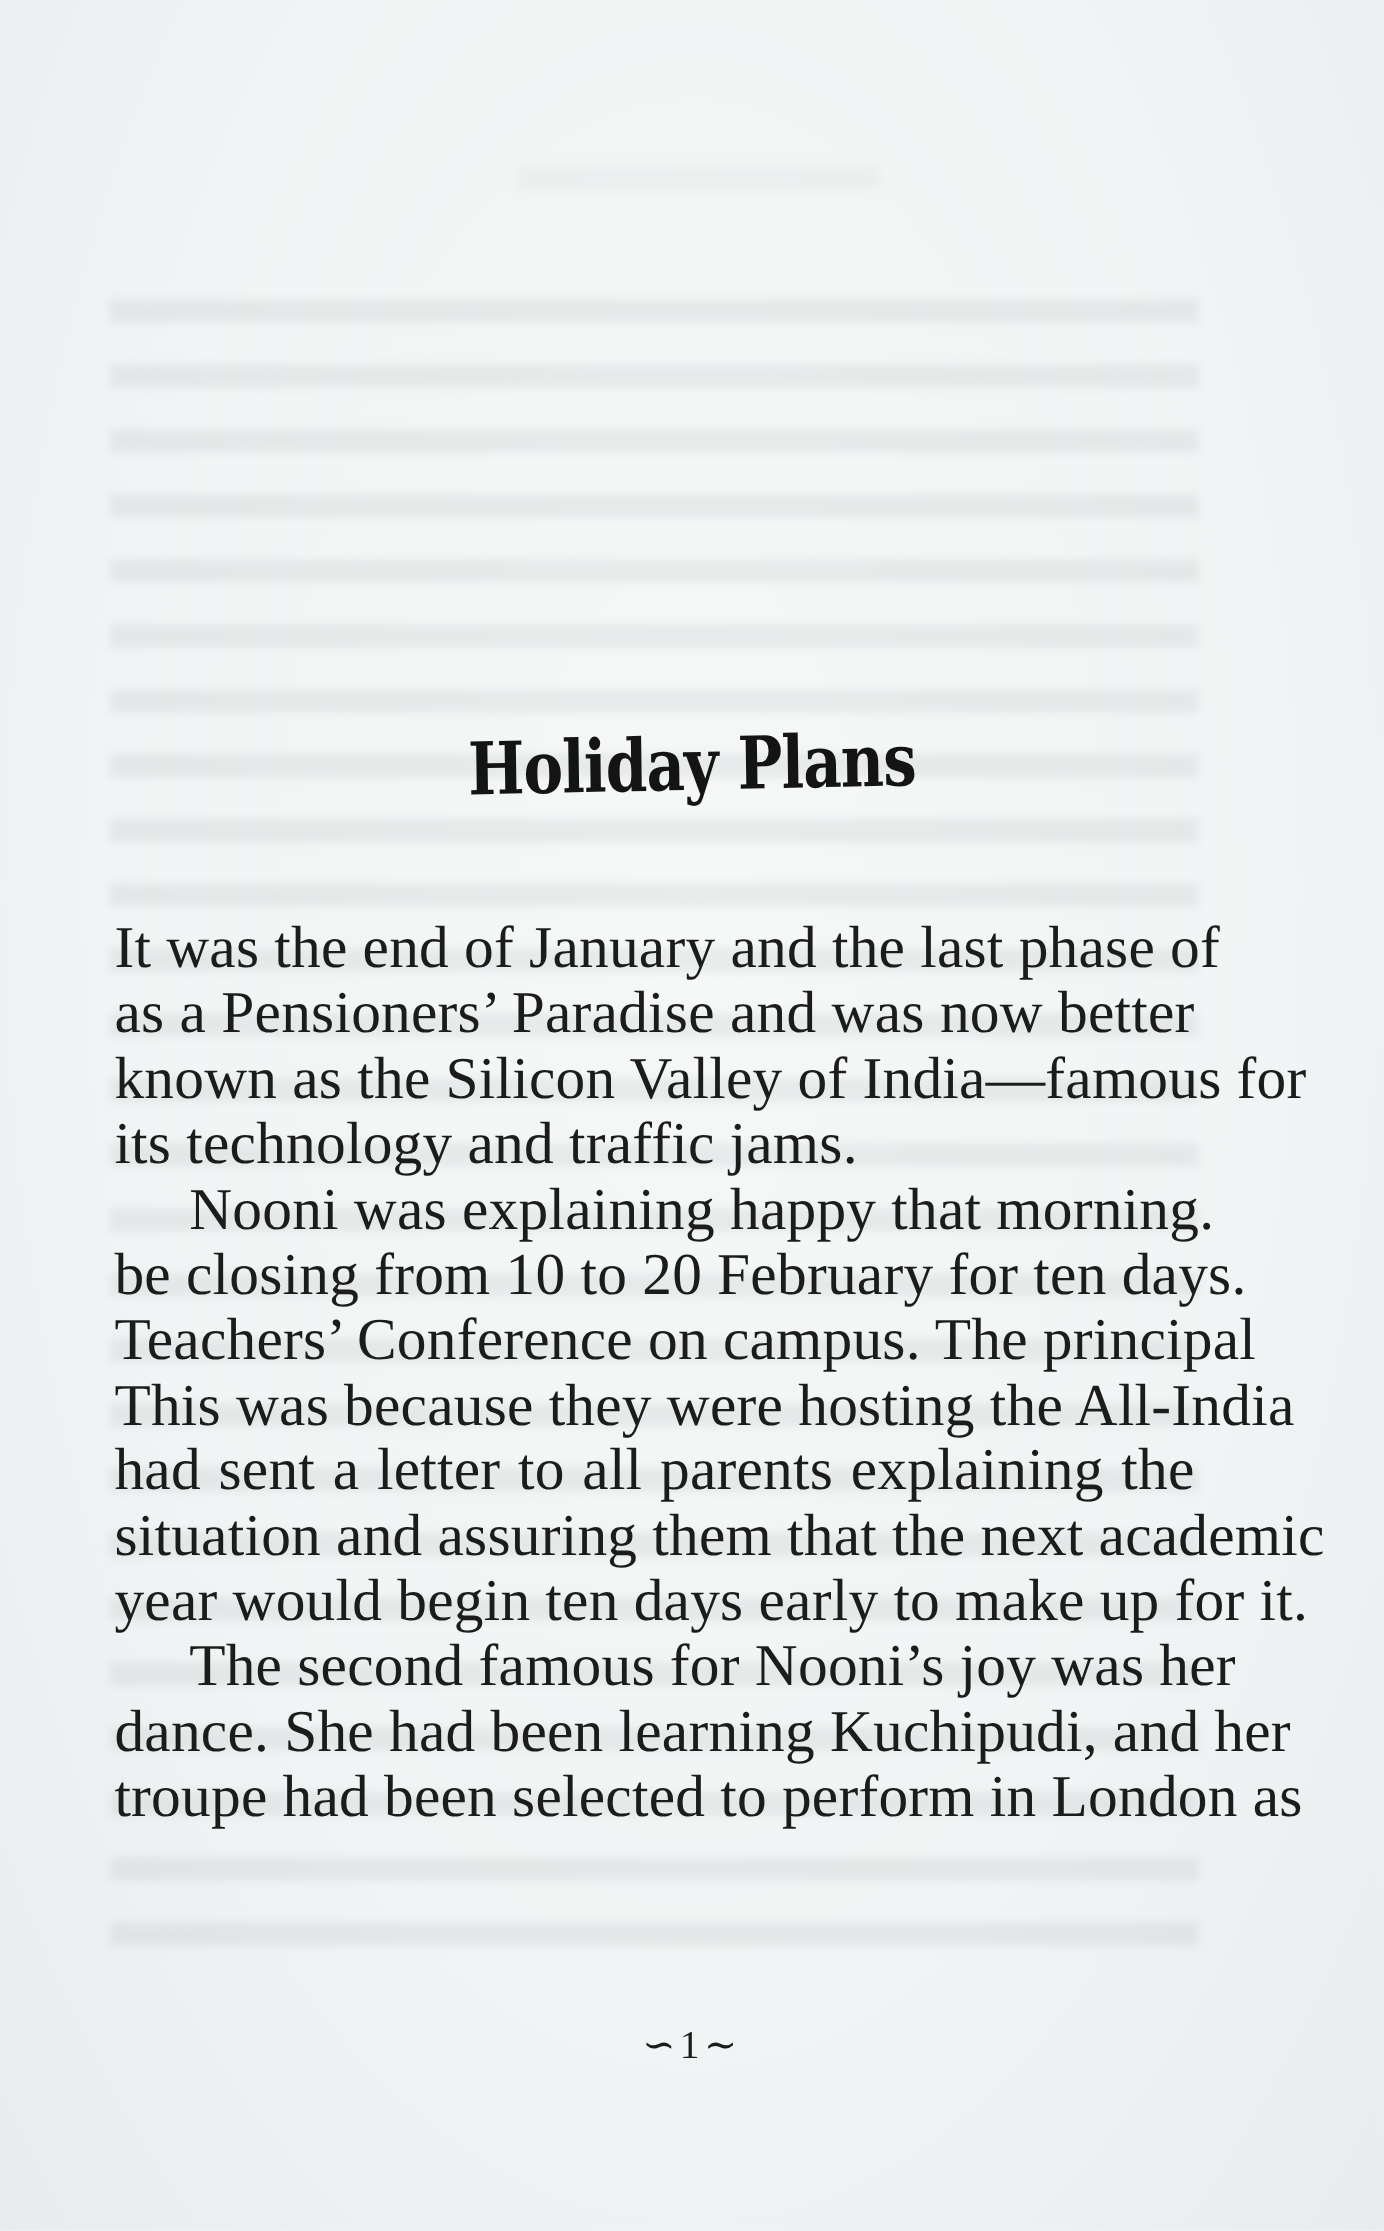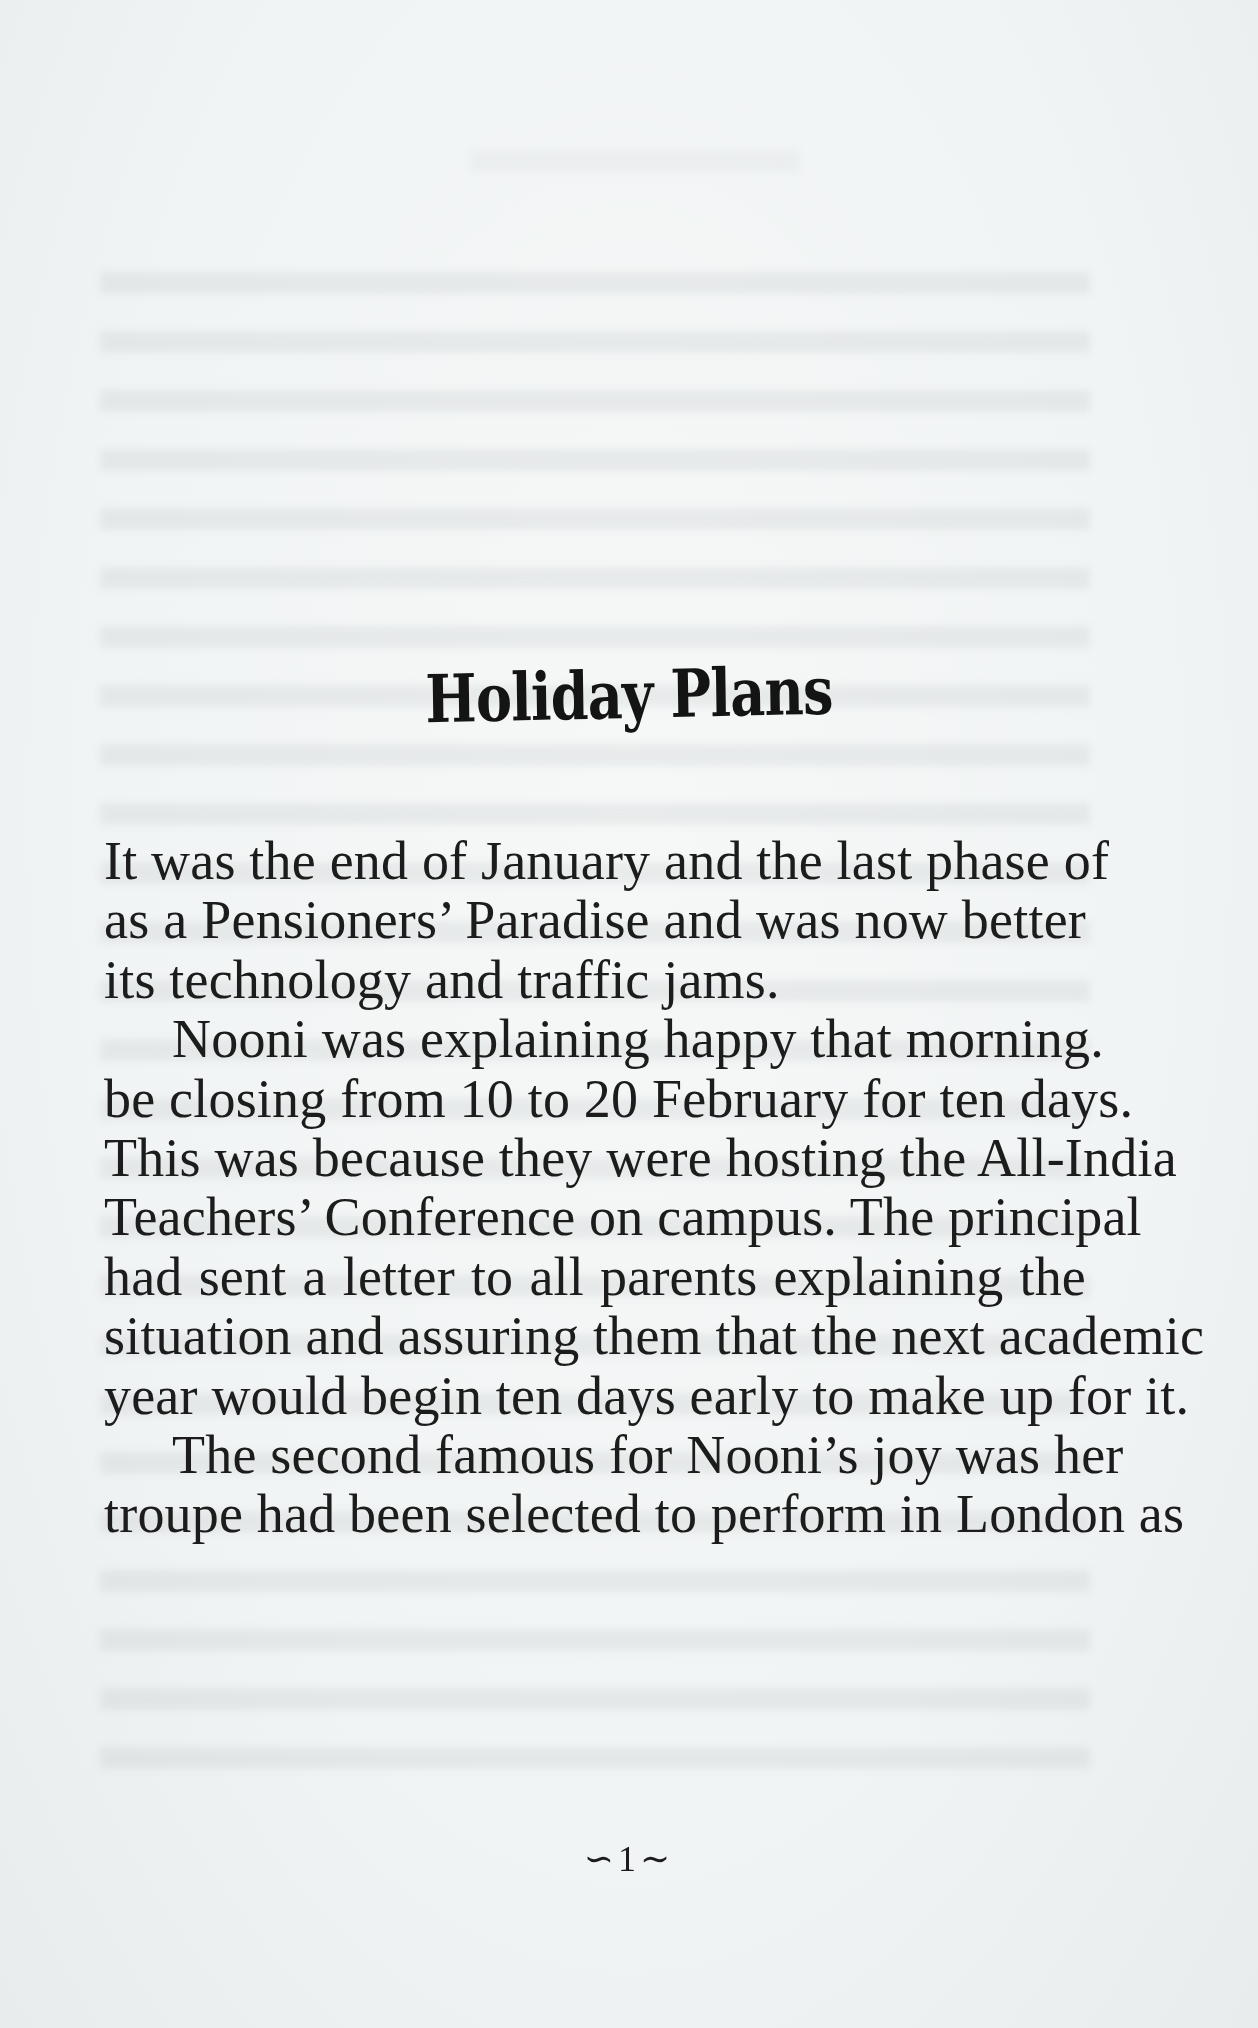--- a/index.html
+++ b/index.html
@@ -103,26 +103,28 @@
 
 <div class="page">
   <div class="bleed-header"></div>
   <div class="bleed"></div>
 
   <h1 class="chapter-title">Holiday Plans</h1>
 
   <div class="body-text">
     <span class="line">It was the end of January and the last phase of</span>
     <span class="line">as a Pensioners’ Paradise and was now better</span>
+    <span class="line">known as the Silicon Valley of India—famous for</span>
     <span class="line last">its technology and traffic jams.</span>
     <span class="line indent">Nooni was explaining happy that morning.</span>
     <span class="line">be closing from 10 to 20 February for ten days.</span>
+    <span class="line">Teachers’ Conference on campus. The principal</span>
     <span class="line">This was because they were hosting the All-India</span>
-    <span class="line">Teachers’ Conference on campus. The principal</span>
     <span class="line">had sent a letter to all parents explaining the</span>
     <span class="line">situation and assuring them that the next academic</span>
     <span class="line">year would begin ten days early to make up for it.</span>
     <span class="line indent">The second famous for Nooni’s joy was her</span>
+    <span class="line">dance. She had been learning Kuchipudi, and her</span>
     <span class="line">troupe had been selected to perform in London as</span>
   </div>
 
   <div class="page-number">∽1∼</div>
 </div>
 
 </body></html>

